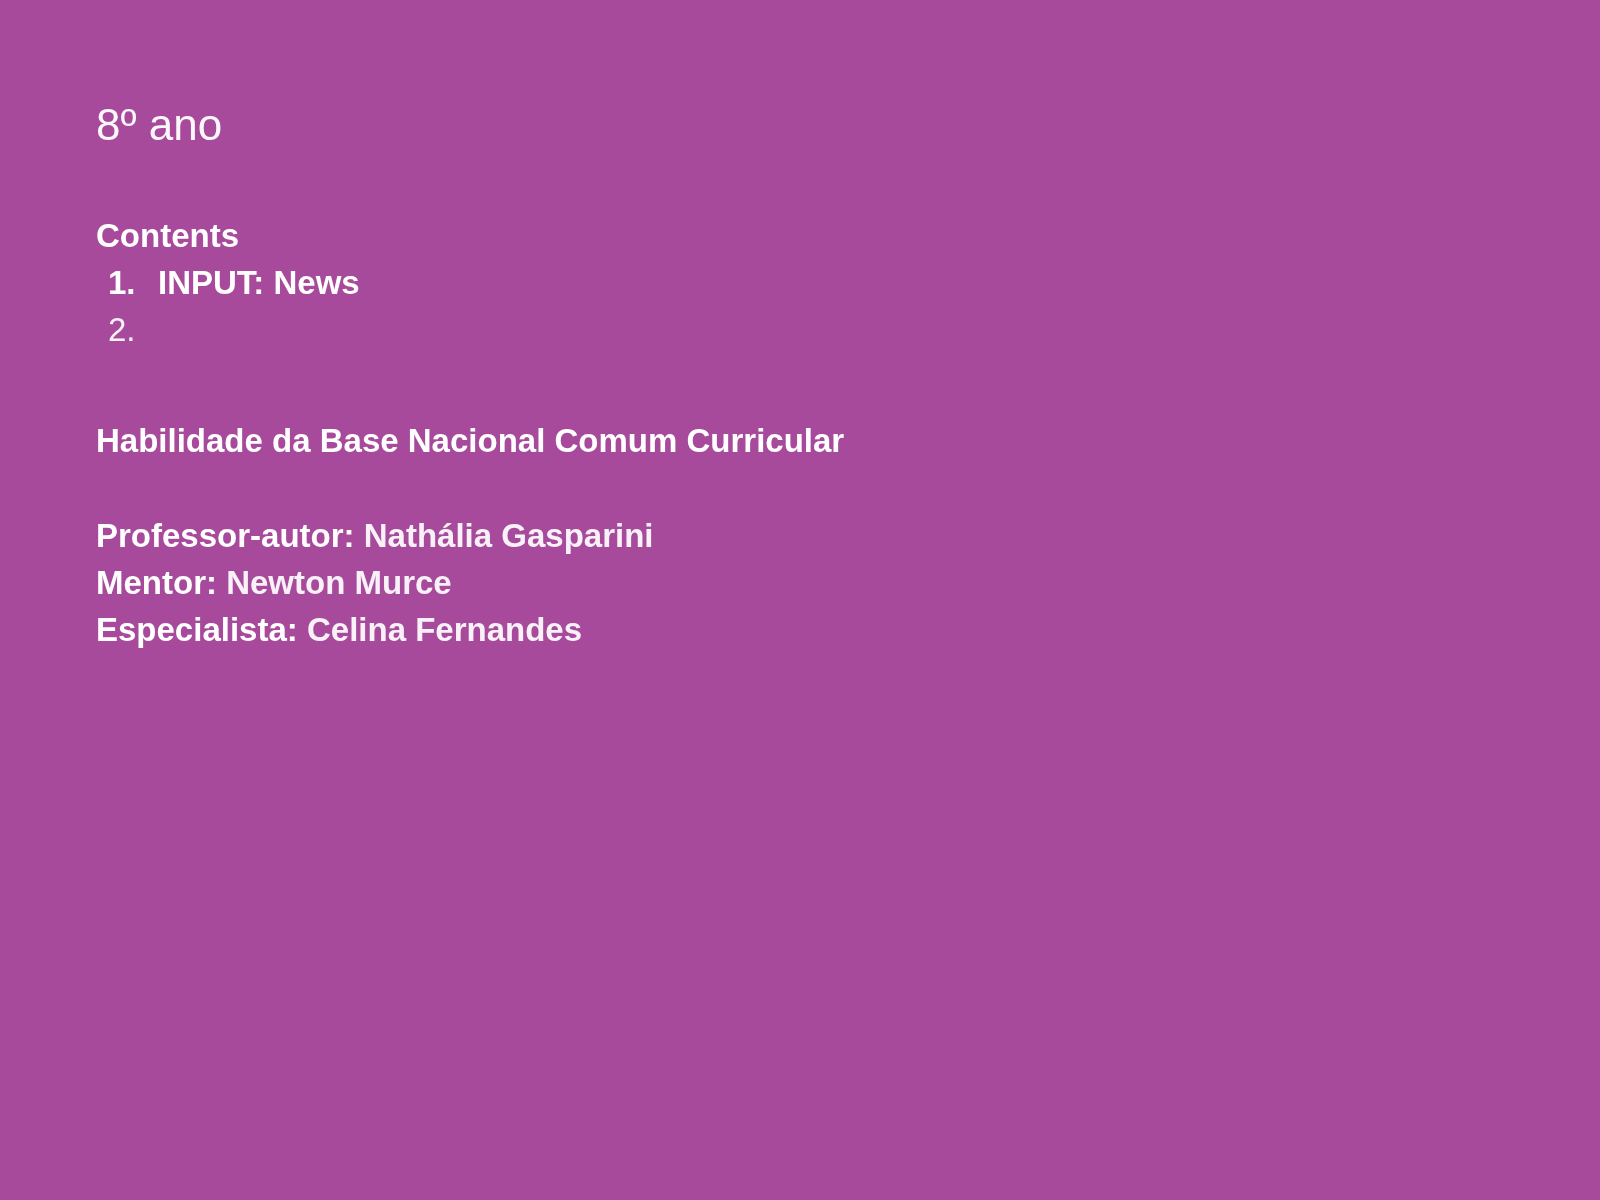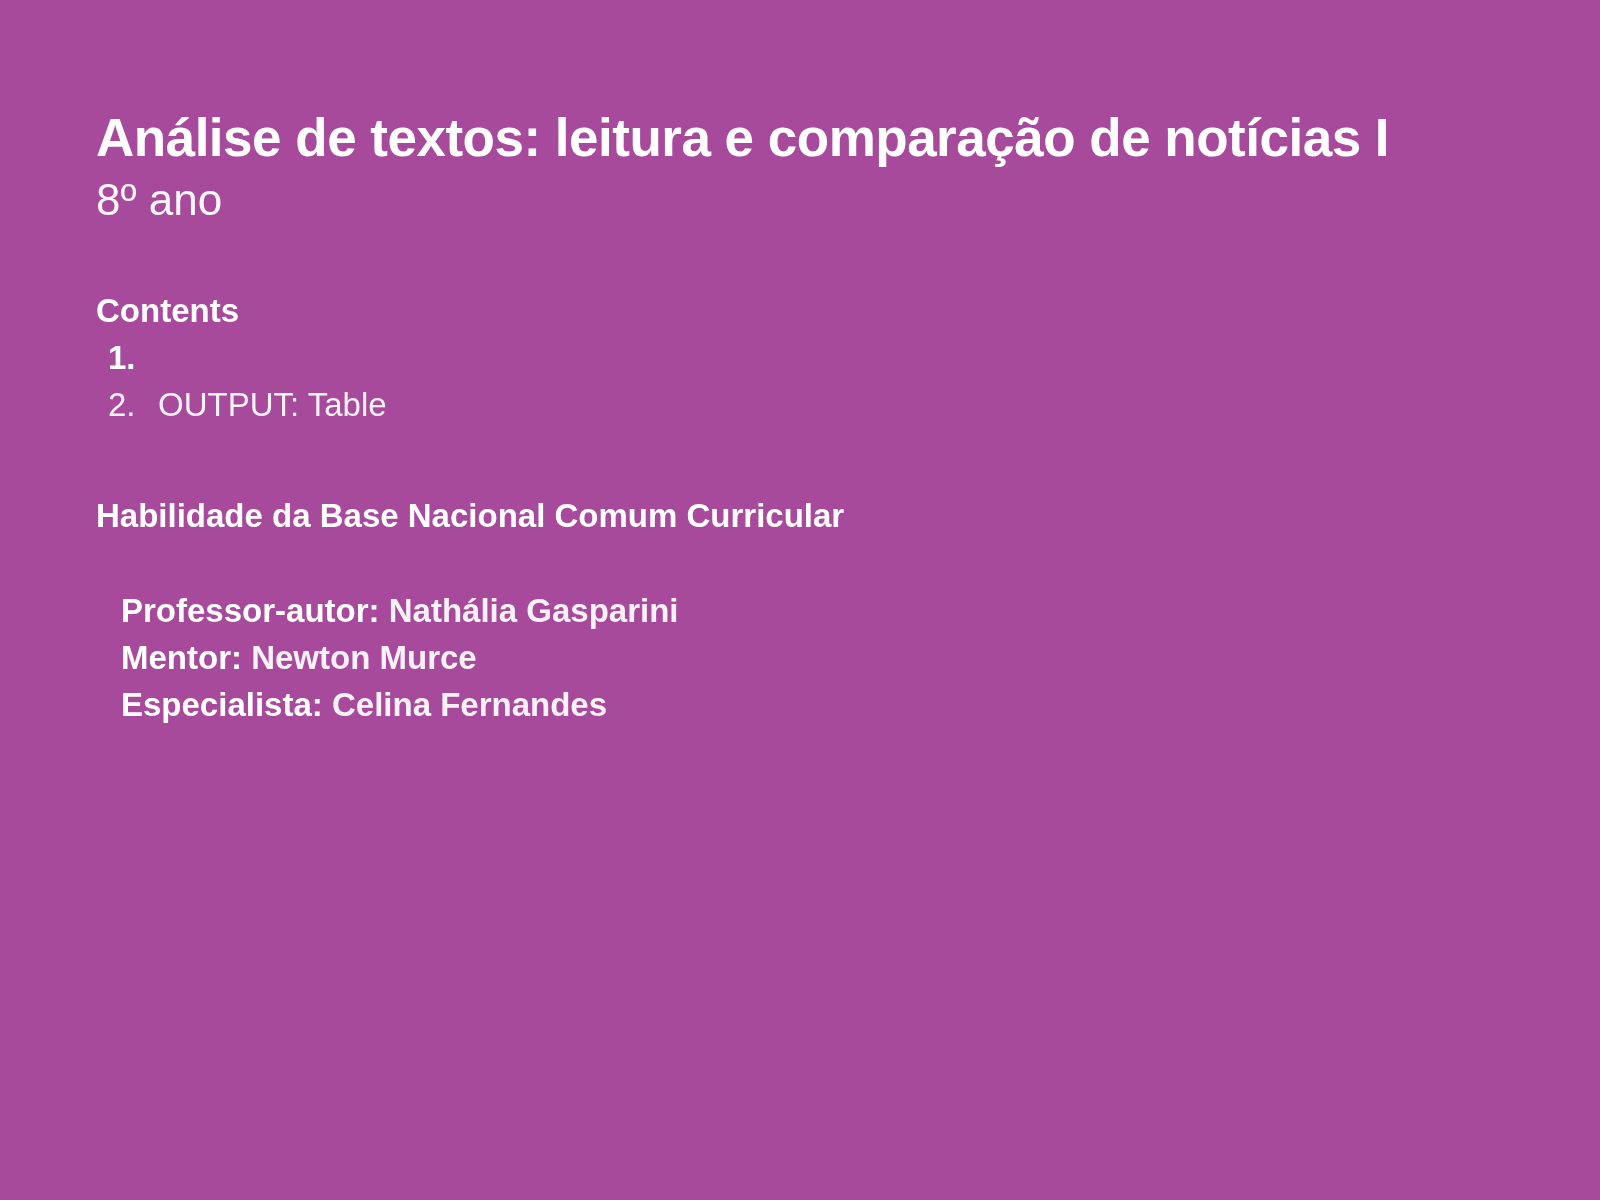--- a/index.html
+++ b/index.html
@@ -48,42 +48,41 @@
   .skill-desc {
     margin-top: 48px;
     font-size: 33px;
     line-height: 47px;
     font-weight: 700;
     max-width: 1350px;
   }
 
   .credits { margin-top: 48px; }
   .credit-row { font-size: 33px; line-height: 47px; }
-  .credit-role { font-weight: 700; margin-left: 25px; }
+  .credit-role { font-weight: 700; }
   .credit-name { font-weight: 700; opacity: 0.93; }
 </style>
 </head>
 <body style="background-color: rgb(168, 74, 156); color: rgb(255, 255, 255);">
 
 <div class="page">
 
-  <h1 class="title">Análise de textos: leitura e comparação de notícias I</h1>
 
   <div class="subtitle">8º ano</div>
 
   <div class="contents">
     <div class="section-heading">Contents</div>
 
     <div class="toc-row bold">
       <span class="toc-num">1.</span>
+      <span class="toc-label">INPUT: News</span>
     </div>
 
     <div class="toc-row light">
       <span class="toc-num">2.</span>
-      <span class="toc-label">OUTPUT: Table</span>
     </div>
   </div>
 
   <div class="section-heading skill-heading">Habilidade da Base Nacional Comum Curricular</div>
 
 
   <div class="credits">
     <div class="credit-row">
       <span class="credit-role">Professor-autor:</span>
       <span class="credit-name">Nathália Gasparini</span>

